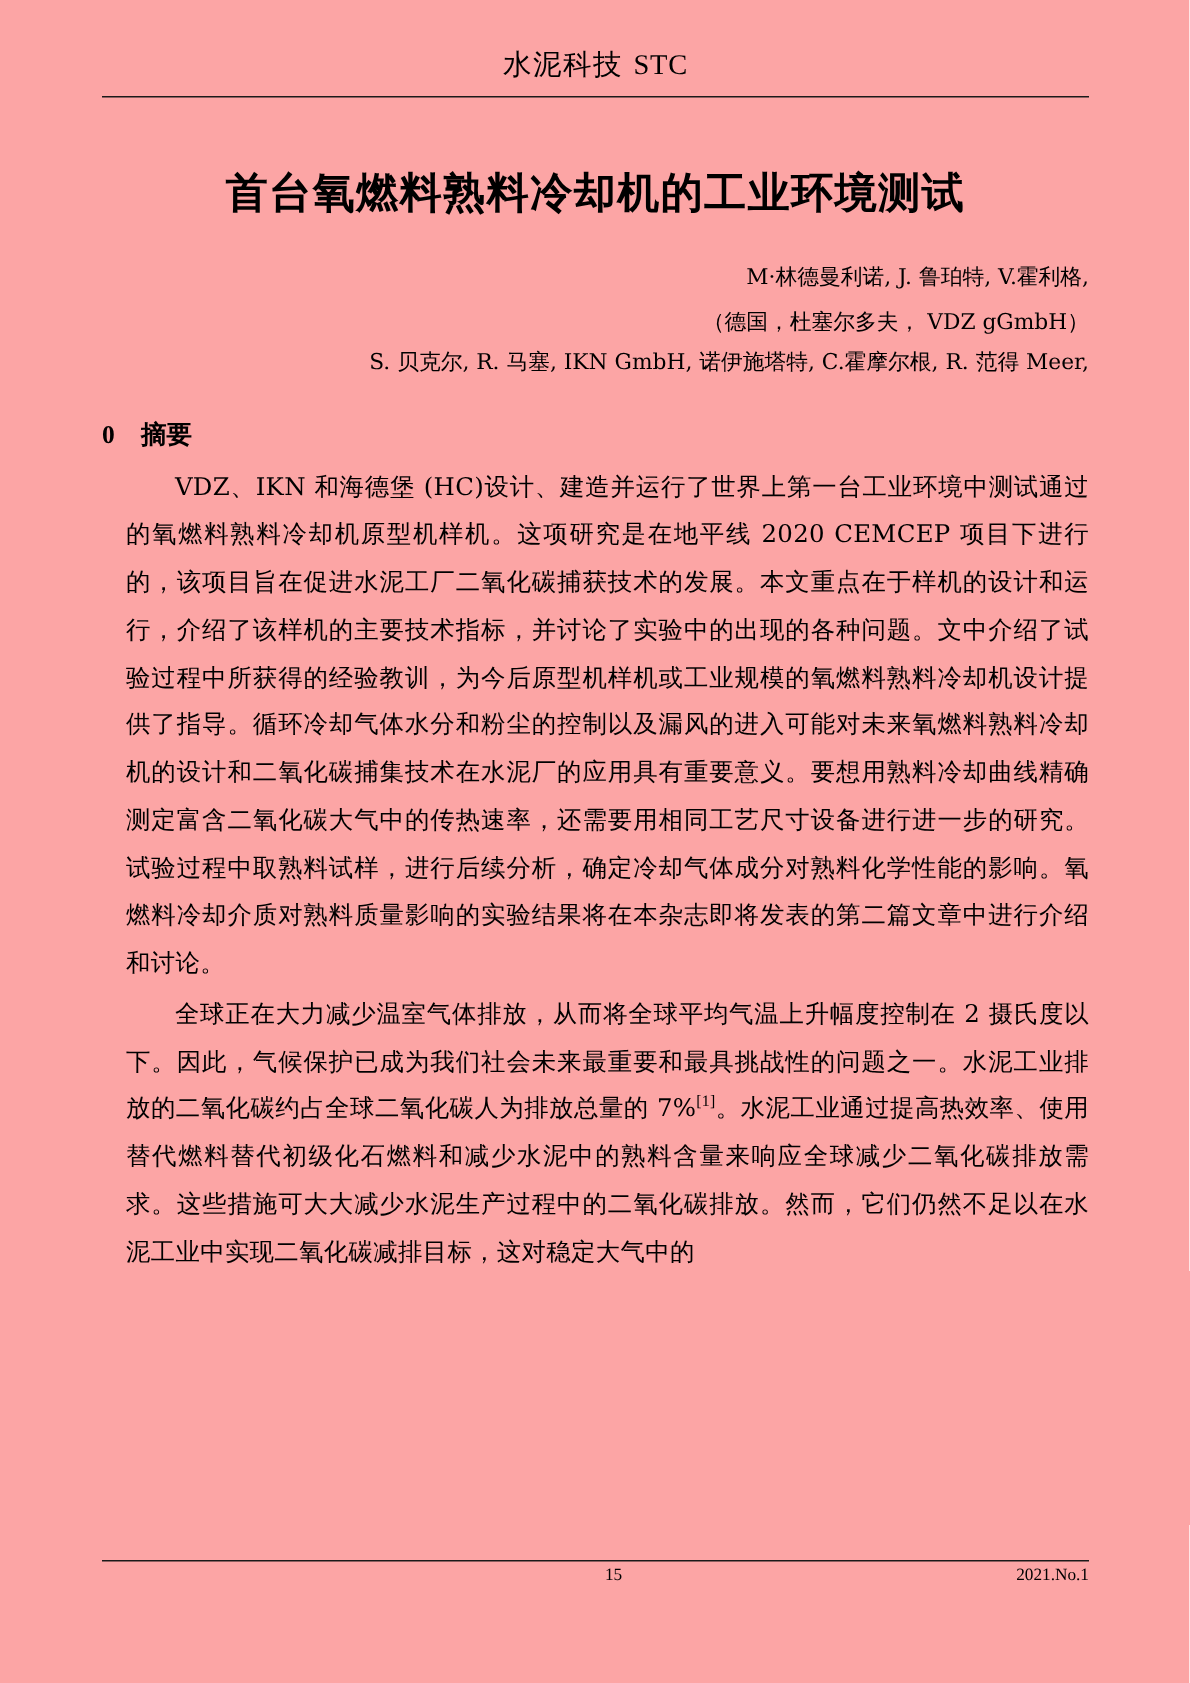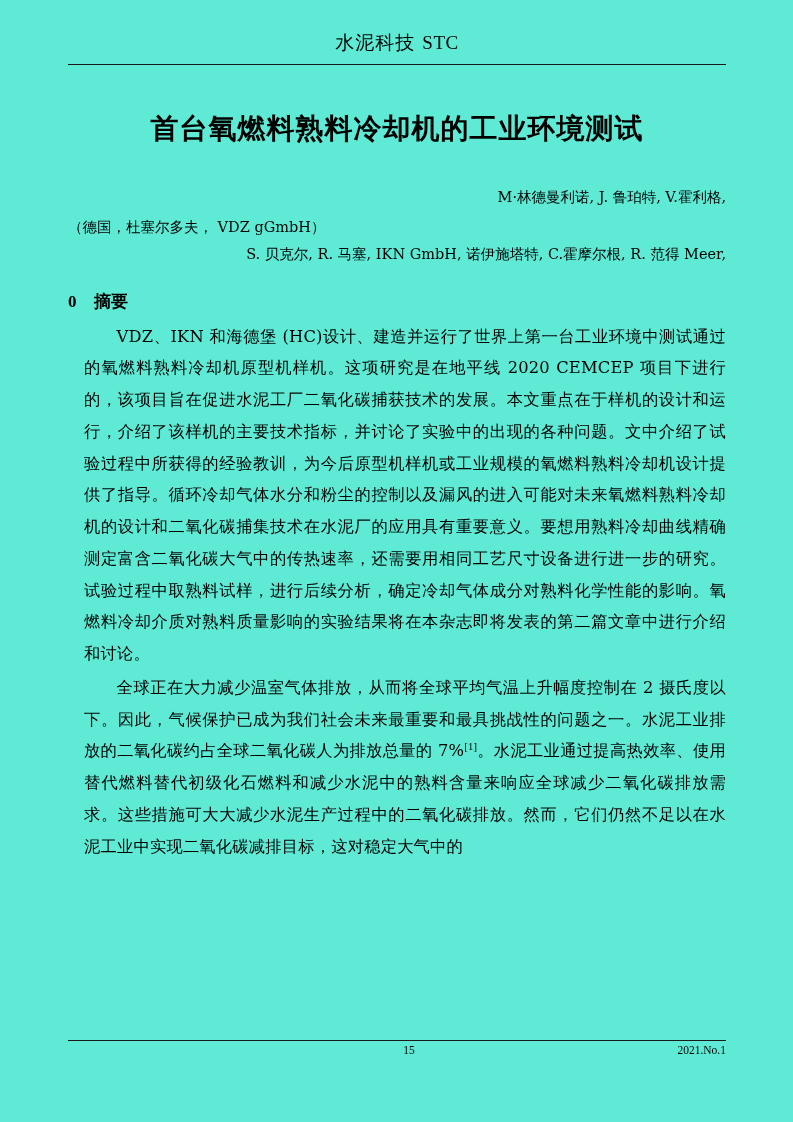--- a/index.html
+++ b/index.html
@@ -18,21 +18,21 @@
     margin: 0 auto;
     background: #fefefe;
     overflow: hidden;
   }
   .sheet {
     position: absolute;
     left: 0;
     top: 0;
     width: 793px;
     height: 1122px;
-    background: #5eead4;
+    background: #fca5a5;
   }
   .content {
     position: absolute;
     left: 68px;
     top: 30px;
     width: 658px;
   }
   
   .runhead {
     text-align: center;
@@ -49,34 +49,34 @@
     border-top: 1.6px solid #1a1a1a;
     margin-bottom: 0;
   }
   
   .title {
     text-align: center;
     font-size: 28px;
     font-weight: bold;
     letter-spacing: 1px;
     margin-top: 46px;
-    margin-bottom: 38px;
+    margin-bottom: 26px;
     line-height: 1.3;
   }
   .authors {
     text-align: right;
     font-size: 14.5px;
     line-height: 1.75;
     margin-bottom: 4px;
   }
   .authors.group2 {
     margin-top: 2px;
   }
   .affil {
-    text-align: left;
+    text-align: right;
     font-size: 14.5px;
     line-height: 1.75;
   }
   
   .sec {
     font-size: 17px;
     font-weight: bold;
     margin-top: 22px;
     margin-bottom: 8px;
   }

